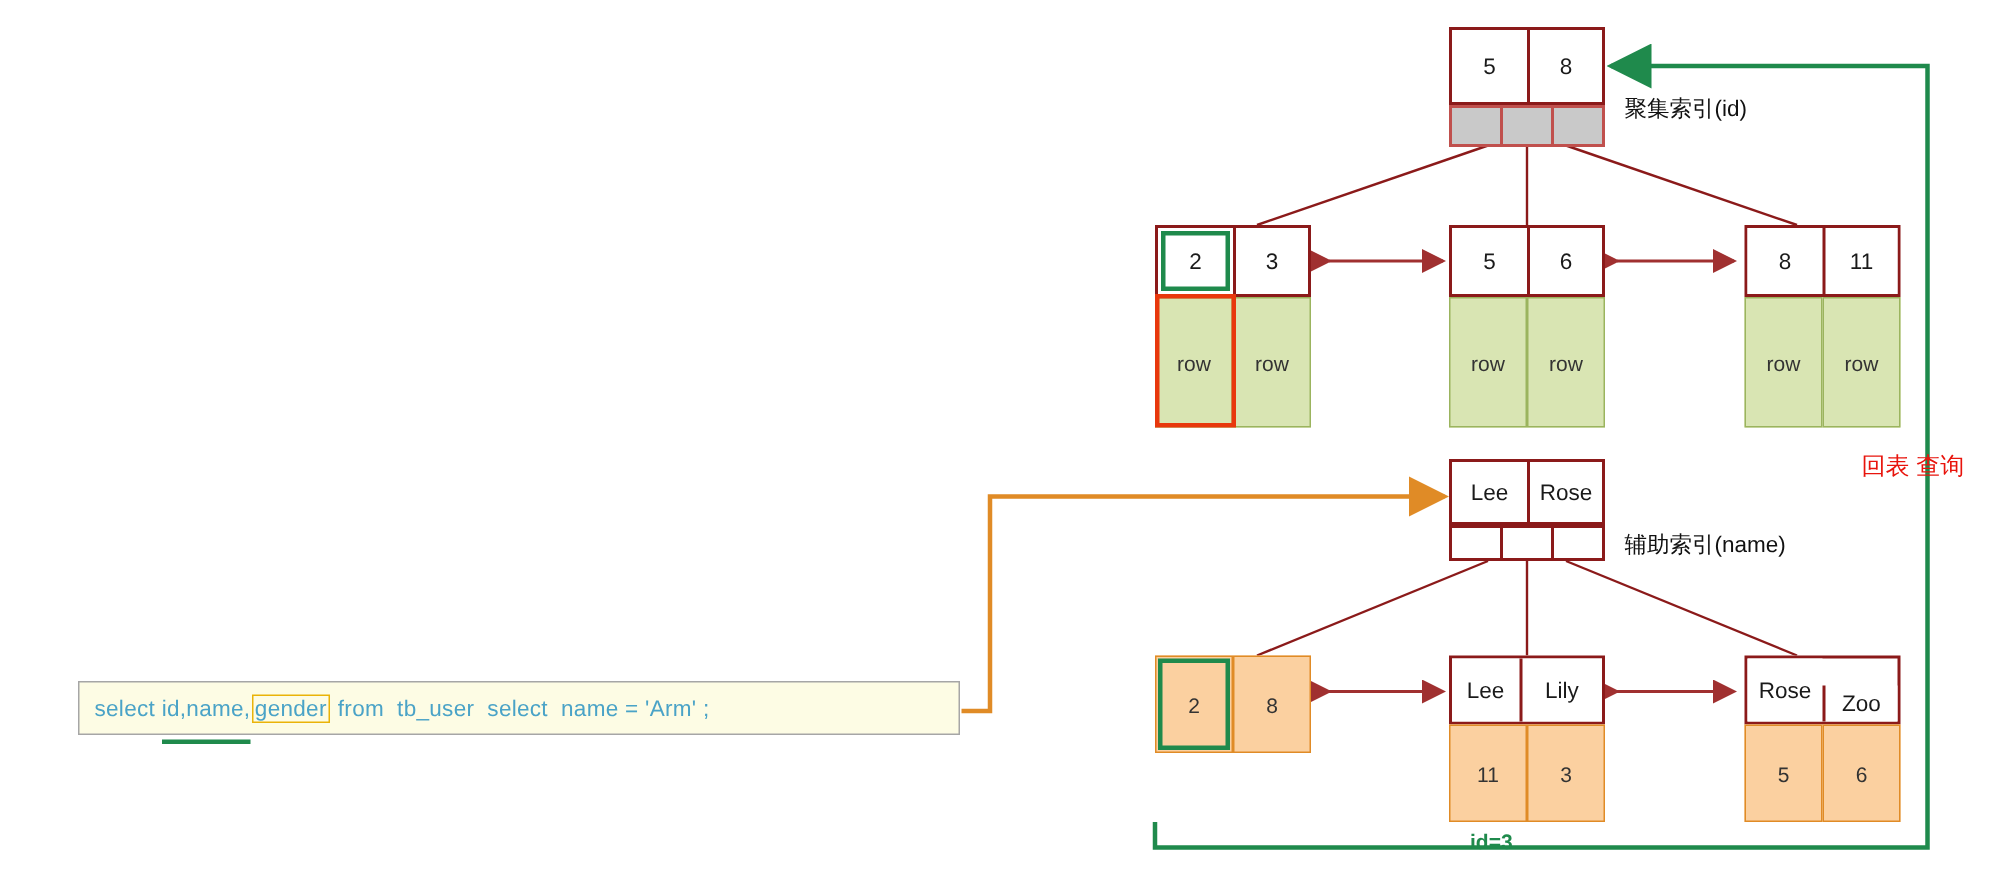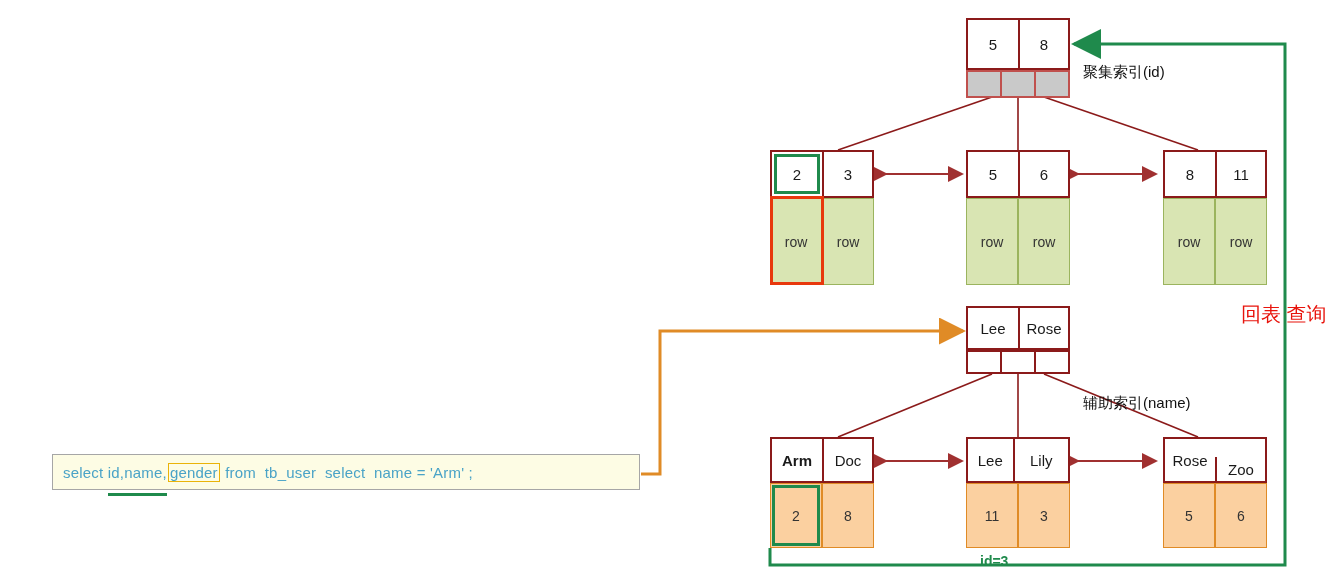--- a/index.html
+++ b/index.html
@@ -26,21 +26,21 @@
   .datarow{display:flex;box-sizing:border-box;}
   .datacell{box-sizing:border-box;display:flex;align-items:center;justify-content:center;
             font-size:14px;color:#333;}
   .green .datacell{background:#d9e5b3;border:1px solid #9bb45e;}
   .orange .datacell{background:#fbd0a0;border:1px solid #e08b26;}
 
   .hl-green{outline:3px solid #1f8a4c;outline-offset:-5px;}
   .hl-red-box{position:absolute;border:3px solid #e8380d;box-sizing:border-box;}
 
   .caption{position:absolute;font-size:15px;color:#111;white-space:nowrap;}
-  .caption.red{color:#e8140c;font-size:20px;}
+  .caption.red{color:#e8140c;font-size:16px;}
   .caption.greenbold{color:#1f8a4c;font-weight:bold;font-size:14px;}
 
   
   #sqlbox{position:absolute;left:52px;top:454px;width:588px;height:36px;
           background:#fdfce4;border:1px solid #a6a6a6;box-sizing:border-box;
           display:flex;align-items:center;padding-left:10px;}
   #sqlbox .sql{font-size:15px;color:#4aa3c7;white-space:pre;letter-spacing:.2px;}
   #sqlbox .sql .u{border-bottom:3px solid #1f8a4c;padding-bottom:12px;}
   #sqlbox .sql .boxed{border:1px solid #eab308;padding:0px 1px;margin:0 1px;}
 
@@ -148,27 +148,23 @@
       <div class="keycell" style="width:50px;">Lee</div>
       <div class="keycell" style="width:50px;">Rose</div>
     </div>
     <div class="ptrrow plain" style="height:24px;">
       <div class="ptrcell"></div>
       <div class="ptrcell"></div>
       <div class="ptrcell"></div>
     </div>
   </div>
 
-  <div class="caption" style="left:1083px;top:354px;margin-top:40px;">辅助索引(name)</div>
+  <div class="caption" style="left:1083px;top:354px;">辅助索引(name)</div>
 
   <div class="node" style="left:770px;top:437px;width:104px;height:111px;">
-    <div class="keyrow" style="height:46px;">
-      <div class="keycell bold" style="width:50px;">Arm</div>
-      <div class="keycell" style="width:50px;">Doc</div>
-    </div>
     <div class="datarow orange" style="height:65px;">
       <div class="datacell hl-green" style="width:52px;">2</div>
       <div class="datacell" style="width:52px;">8</div>
     </div>
   </div>
 
   <div class="node" style="left:966px;top:437px;width:104px;height:111px;">
     <div class="keyrow" style="height:46px;">
       <div class="keycell" style="width:50px;">Lee</div>
       <div class="keycell" style="width:62px;">Lily</div>

